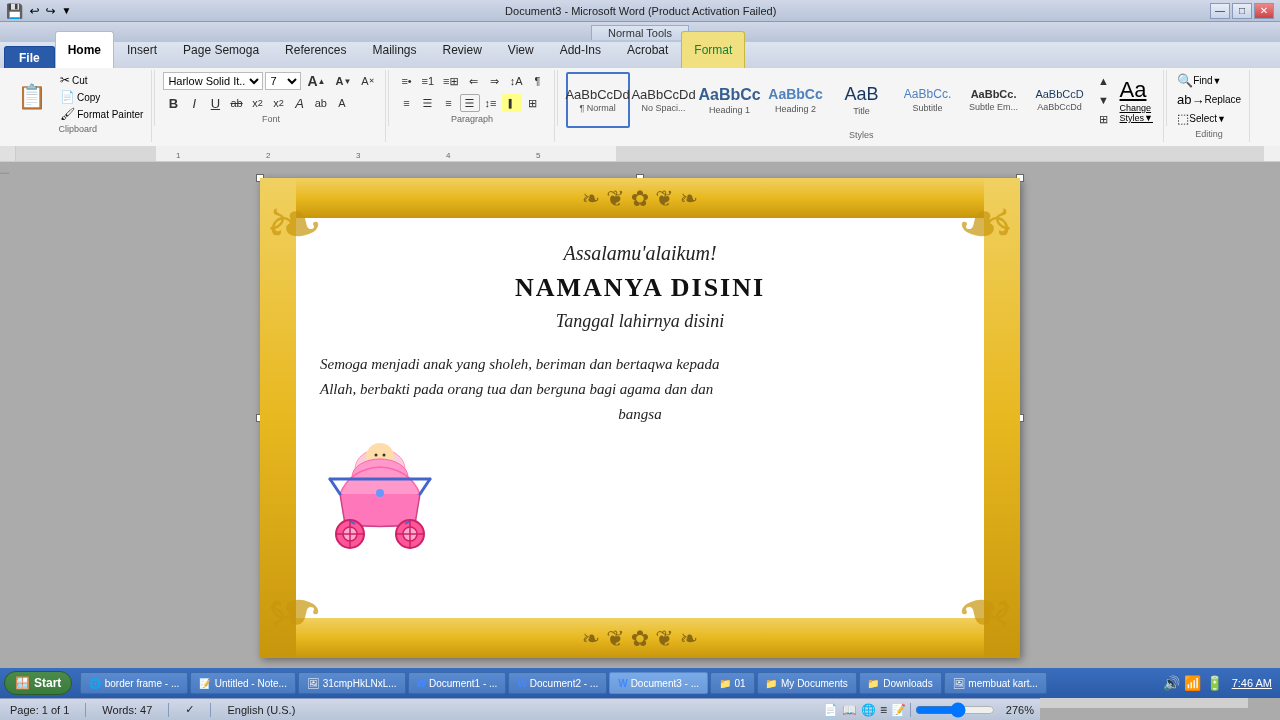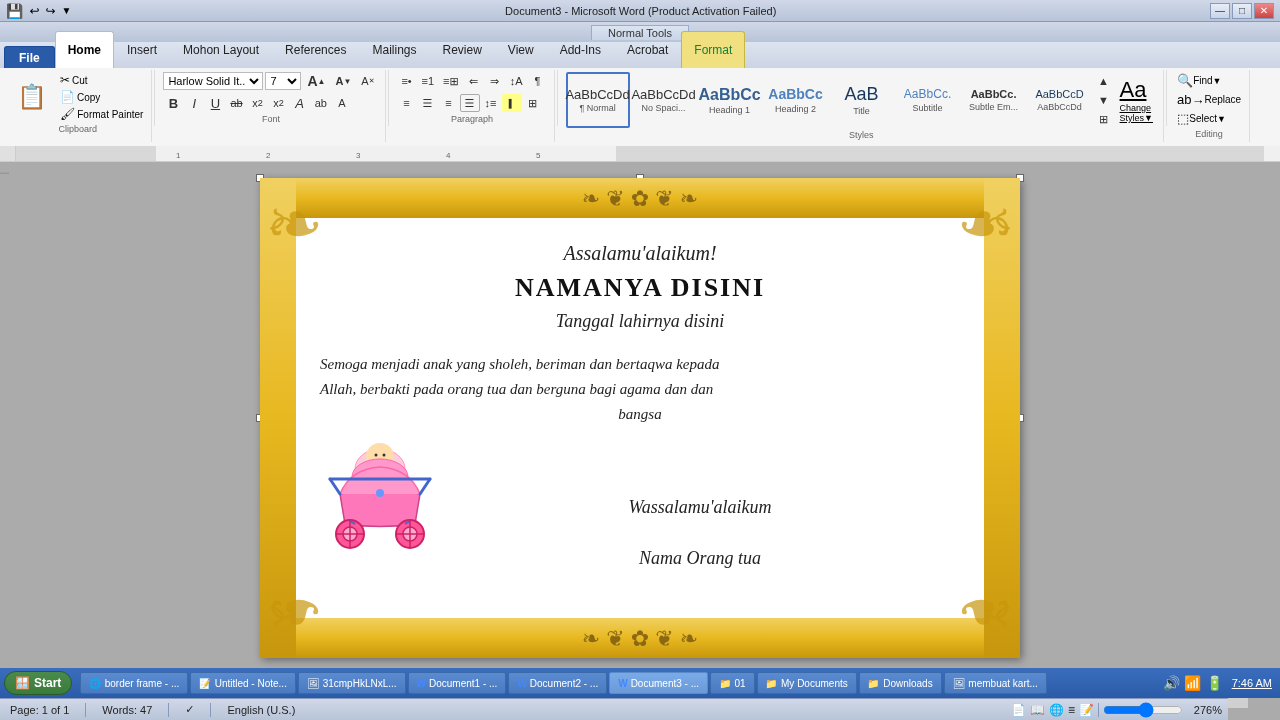--- a/index.html
+++ b/index.html
@@ -235,21 +235,21 @@
     .doc-parent { font-size: 18px; font-style: italic; color: #222; }
 
     .bottom-section { display: flex; align-items: flex-end; justify-content: space-between; margin-top: 16px; }
     .baby-img { width: 120px; height: 130px; }
     .right-section { text-align: center; flex: 1; }
 
     
     #statusbar {
       position: fixed;
       bottom: 0;
-      width: 1228px;
+      width: 1040px;
       height: 22px;
       background: linear-gradient(to bottom, #d0d8e8, #b8c4d8);
       border-top: 1px solid #8899bb;
       display: flex;
       align-items: center;
       justify-content: space-between;
       padding: 0 6px;
       font-size: 11px;
       color: #222;
     }
@@ -364,21 +364,21 @@
 </div>
 
 <div id="drawing-tools-bar">
   <div id="drawing-tools-label">Normal Tools</div>
 </div>
 
 <div id="tab-row">
   <div class="ribbon-tab file-tab">File</div>
   <div class="ribbon-tab active">Home</div>
   <div class="ribbon-tab">Insert</div>
-  <div class="ribbon-tab">Mohon Layout</div>
+  <div class="ribbon-tab">Page Semoga</div>
   <div class="ribbon-tab">References</div>
   <div class="ribbon-tab">Mailings</div>
   <div class="ribbon-tab">Review</div>
   <div class="ribbon-tab">View</div>
   <div class="ribbon-tab">Add-Ins</div>
   <div class="ribbon-tab">Acrobat</div>
   <div class="ribbon-tab format-tab-active">Format</div>
 </div>
 
 <div id="toolbar-area">
@@ -675,25 +675,20 @@
               <line x1="16" y1="95" x2="44" y2="95" stroke="#cc2266" stroke-width="1.5"></line>
               <line x1="90" y1="81" x2="90" y2="109" stroke="#cc2266" stroke-width="1.5"></line>
               <line x1="76" y1="95" x2="104" y2="95" stroke="#cc2266" stroke-width="1.5"></line>
 
               <line x1="35" y1="85" x2="30" y2="82" stroke="#4466cc" stroke-width="2"></line>
               <line x1="85" y1="85" x2="90" y2="82" stroke="#4466cc" stroke-width="2"></line>
 
               <circle cx="60" cy="54" r="4" fill="#6699ff"></circle>
             </svg>
           </div>
-          <div class="right-section">
-            <div class="doc-closing">Wassalamu'alaikum</div>
-            <div style="height:30px;"></div>
-            <div class="doc-parent">Nama Orang tua</div>
-          </div>
         </div>
       </div>
     </div>
 
     <div class="scrollbar-h">
       <div class="scroll-thumb-h"></div>
     </div>
   </div>
 
   <div id="right-bar"></div>

